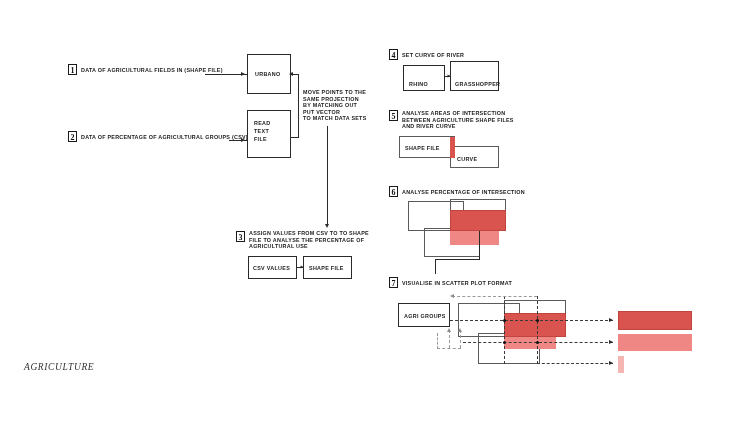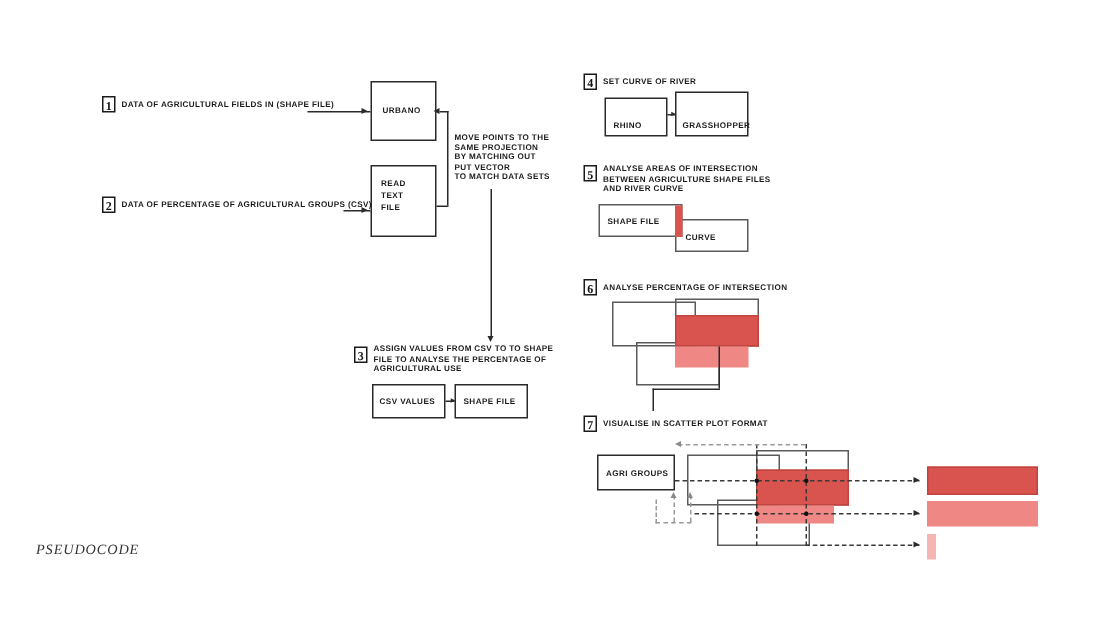--- a/index.html
+++ b/index.html
@@ -253,15 +253,15 @@
   <div class="dot" style="left:536px; top:340.5px;"></div>
   <div class="arrow-r" style="left:609px; top:339.6px;"></div>
 
   <div class="hdash" style="left:537px; top:363px; width:76px;"></div>
   <div class="arrow-r" style="left:609px; top:360.6px;"></div>
 
   <div class="fill" style="left:618px; top:311px; width:74px; height:19px; background:#d9534f; border:1px solid #c0453f;"></div>
   <div class="fill" style="left:618px; top:334px; width:74px; height:17px; background:#ef8784;"></div>
   <div class="fill" style="left:618px; top:356px; width:6px; height:17px; background:#f5b6b3;"></div>
 
-  <div id="pseudocode">PSEUDOCODE</div>
+  <div id="pseudocode">AGRICULTURE</div>
 
 </div>
 
 </body></html>

